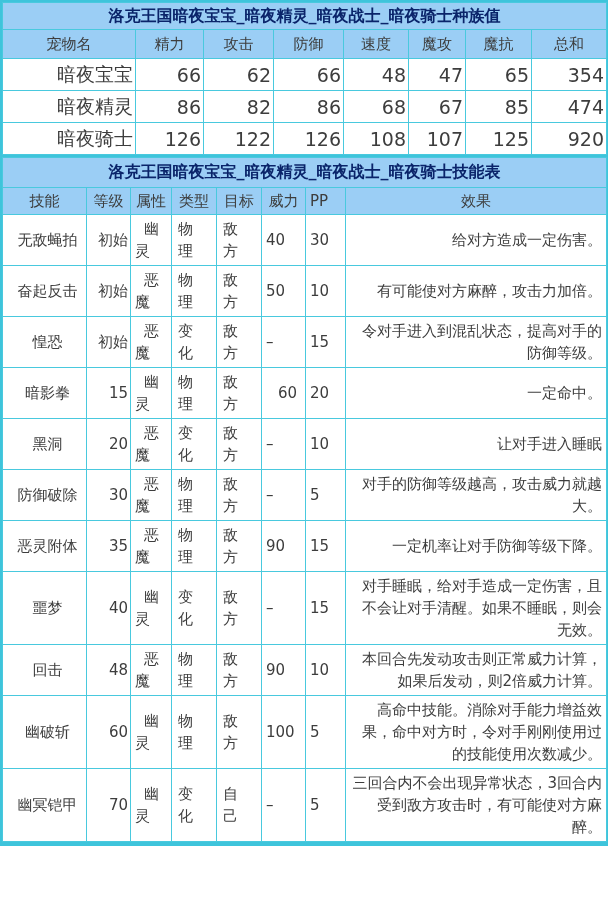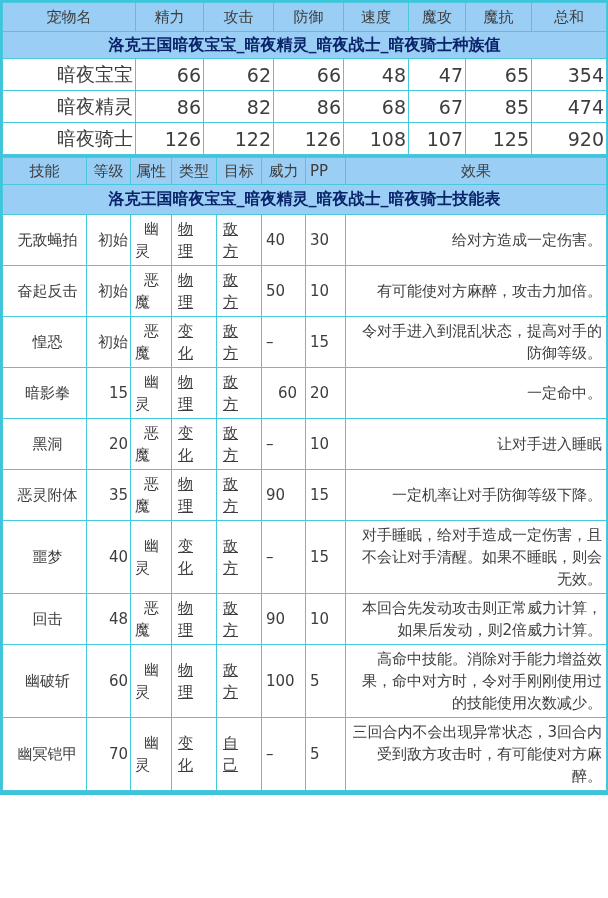--- a/index.html
+++ b/index.html
@@ -16,21 +16,21 @@
   .stats-table .head-cell{height:29px;}
 
   
   .skills-table .title-cell{height:30px;}
   .skills-table .head-cell{height:27px;padding:2px;}
   .skills-table .head-pp{text-align:left;padding-left:4px;}
   .skills-table td{font-size:15px;line-height:22px;vertical-align:middle;padding:3px 2px;word-break:break-all;}
   .col-skill{text-align:center;padding-left:8px !important;}
   .col-level{text-align:right;padding-left:4px !important;}
   .col-attr{text-align:left;padding:3px 10px 3px 4px !important;text-indent:9px;margin-left:14px;}
-  .col-type,.col-target{text-align:left;padding:3px 12px 3px 6px !important;text-decoration:underline;}
+  .col-type,.col-target{text-align:left;padding:3px 12px 3px 6px !important;}
   .col-power{text-align:left;padding-left:4px !important;}
   .col-pp{text-align:left;padding-left:4px !important;}
   .col-effect{text-align:right;padding:3px 4px 3px 5px !important;}
   
   .skills-table tbody tr:nth-child(4) .col-power{text-align:right;padding-right:8px !important;}
   .skills-table tbody tr:nth-child(12) .col-power{text-align:center;padding-left:2px !important;}
 </style>
 </head>
 <body>
 
@@ -41,33 +41,33 @@
       <col style="width:133px">
         <col style="width:68px">
         <col style="width:70px">
         <col style="width:70px">
       <col style="width:65px">
         <col style="width:57px">
         <col style="width:66px">
         <col style="width:75px">
     </colgroup>
     <thead>
+      <tr>
+        <th class="title-cell" colspan="8">洛克王国暗夜宝宝_暗夜精灵_暗夜战士_暗夜骑士种族值</th>
+      </tr>
       <tr id="stats-head">
           <th class="head-cell">宠物名</th>
           <th class="head-cell">精力</th>
           <th class="head-cell">攻击</th>
           <th class="head-cell">防御</th>
           <th class="head-cell">速度</th>
           <th class="head-cell">魔攻</th>
           <th class="head-cell">魔抗</th>
           <th class="head-cell">总和</th>
         </tr>
-      <tr>
-        <th class="title-cell" colspan="8">洛克王国暗夜宝宝_暗夜精灵_暗夜战士_暗夜骑士种族值</th>
-      </tr>
     </thead>
     <tbody id="stats-body">
         <tr>
           <td>暗夜宝宝</td>
           <td>66</td>
           <td>62</td>
           <td>66</td>
           <td>48</td>
           <td>47</td>
           <td>65</td>
@@ -103,33 +103,33 @@
       <col style="width:84px">
         <col style="width:44px">
         <col style="width:41px">
         <col style="width:45px">
       <col style="width:45px">
         <col style="width:44px">
         <col style="width:40px">
         <col style="width:261px">
     </colgroup>
     <thead>
+      <tr>
+        <th class="title-cell" colspan="8">洛克王国暗夜宝宝_暗夜精灵_暗夜战士_暗夜骑士技能表</th>
+      </tr>
       <tr id="skills-head">
           <th class="head-cell">技能</th>
           <th class="head-cell">等级</th>
           <th class="head-cell">属性</th>
           <th class="head-cell">类型</th>
           <th class="head-cell">目标</th>
           <th class="head-cell">威力</th>
           <th class="head-cell head-pp">PP</th>
           <th class="head-cell">效果</th>
         </tr>
-      <tr>
-        <th class="title-cell" colspan="8">洛克王国暗夜宝宝_暗夜精灵_暗夜战士_暗夜骑士技能表</th>
-      </tr>
     </thead>
     <tbody id="skills-body">
         <tr>
           <td class="col-skill">无敌蝇拍</td>
           <td class="col-level">初始</td>
           <td class="col-attr">幽灵</td>
           <td class="col-type">物理</td>
           <td class="col-target">敌方</td>
           <td class="col-power">40</td>
           <td class="col-pp">30</td>
@@ -169,20 +169,30 @@
           <td class="col-skill">黑洞</td>
           <td class="col-level">20</td>
           <td class="col-attr">恶魔</td>
           <td class="col-type">变化</td>
           <td class="col-target">敌方</td>
           <td class="col-power">–</td>
           <td class="col-pp">10</td>
           <td class="col-effect">让对手进入睡眠</td>
         </tr>
         <tr>
+          <td class="col-skill">防御破除</td>
+          <td class="col-level">30</td>
+          <td class="col-attr">恶魔</td>
+          <td class="col-type">物理</td>
+          <td class="col-target">敌方</td>
+          <td class="col-power">–</td>
+          <td class="col-pp">5</td>
+          <td class="col-effect">对手的防御等级越高，攻击威力就越大。</td>
+        </tr>
+        <tr>
           <td class="col-skill">恶灵附体</td>
           <td class="col-level">35</td>
           <td class="col-attr">恶魔</td>
           <td class="col-type">物理</td>
           <td class="col-target">敌方</td>
           <td class="col-power">90</td>
           <td class="col-pp">15</td>
           <td class="col-effect">一定机率让对手防御等级下降。</td>
         </tr>
         <tr>

